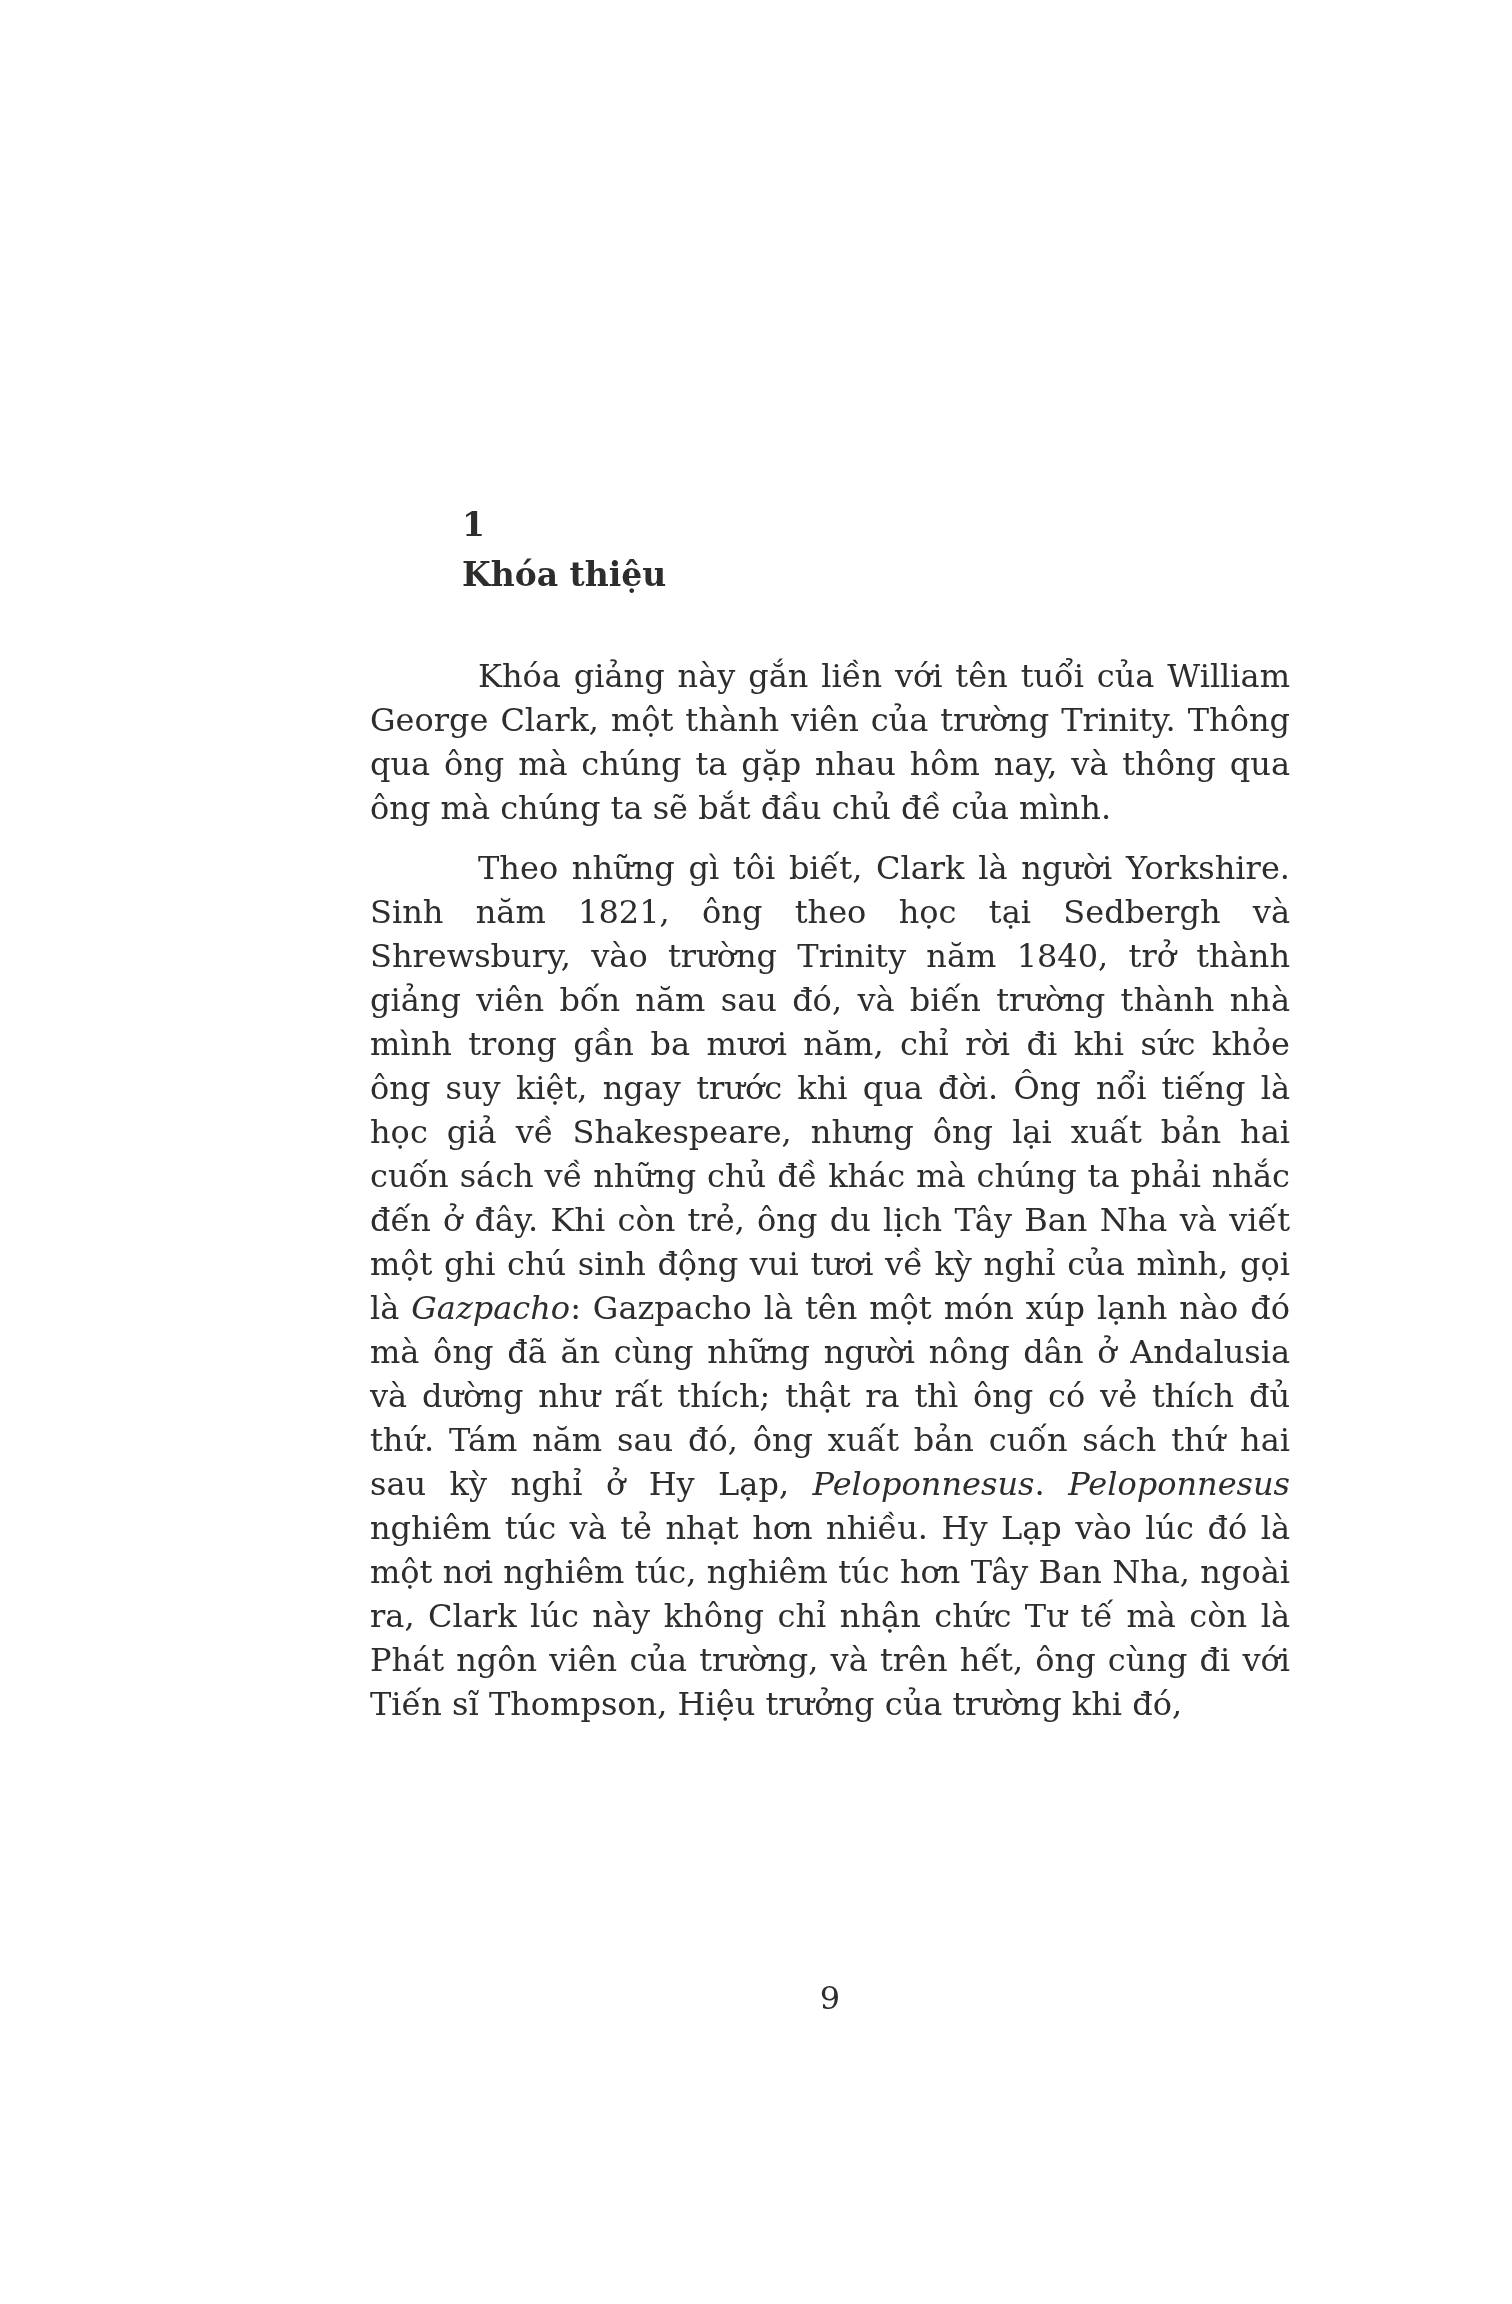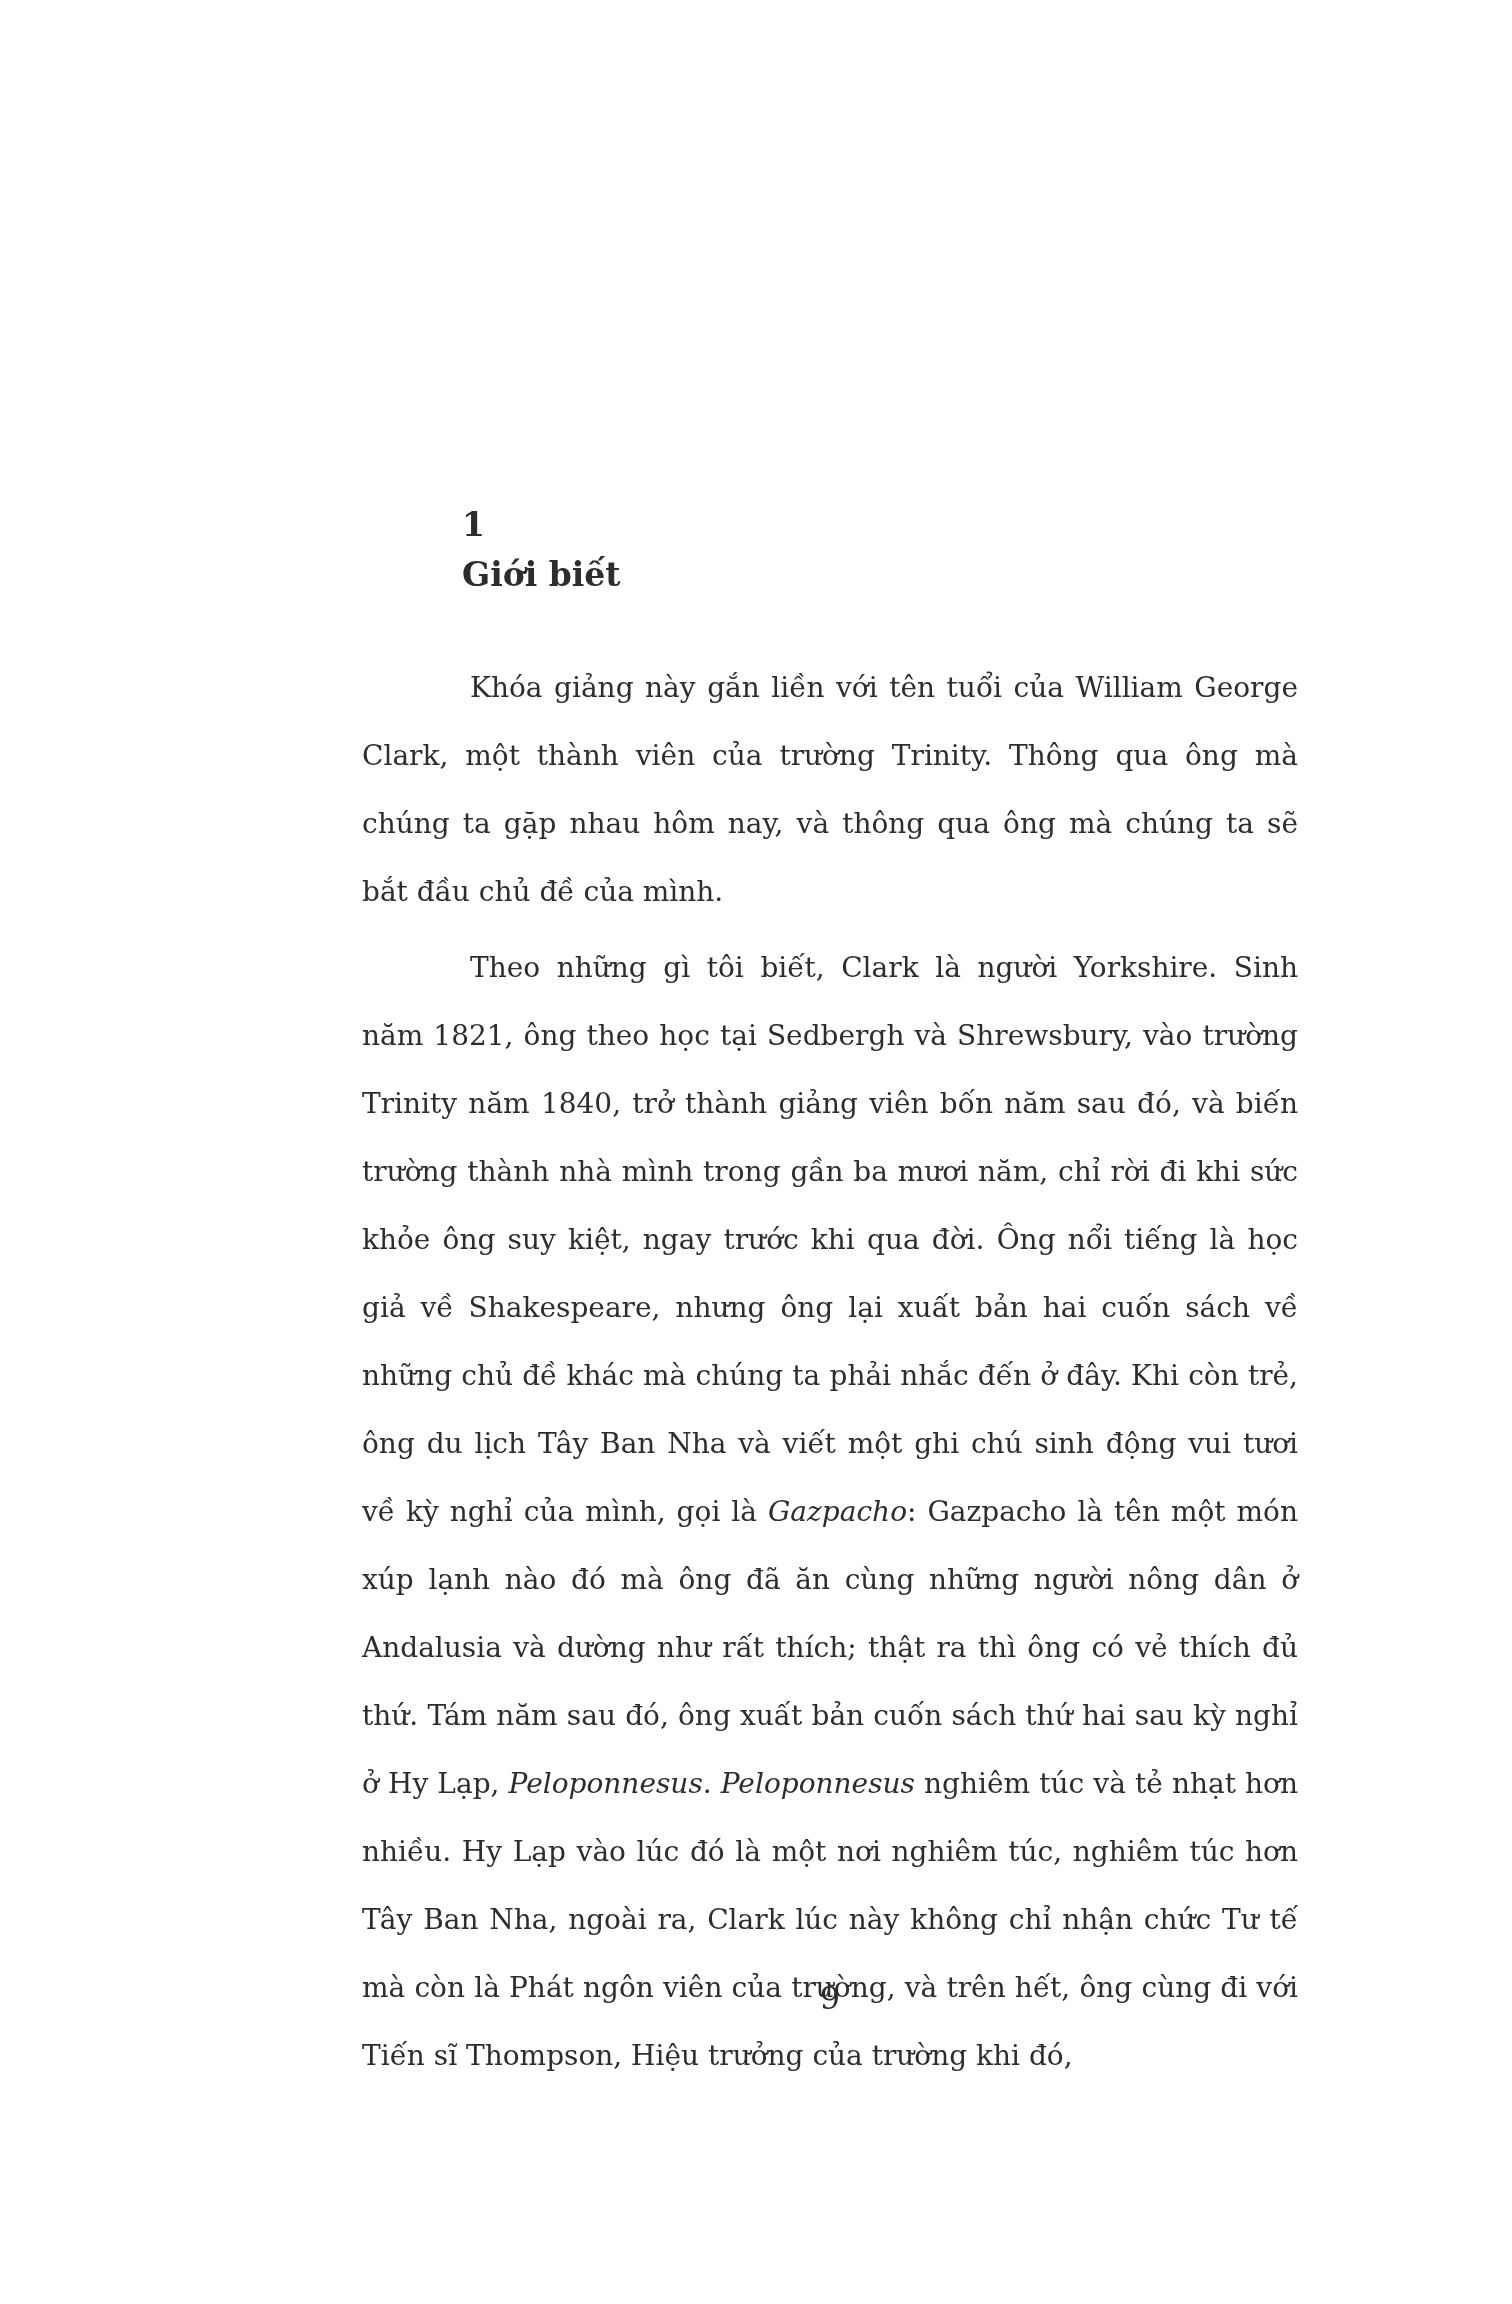--- a/index.html
+++ b/index.html
@@ -29,23 +29,23 @@
       font-weight: bold;
       font-size: 33px;
       line-height: 50px;
     }
     .chapter-title {
       font-weight: bold;
       font-size: 33px;
       line-height: 50px;
     }
     .para {
-      margin: 8px;
-      font-size: 28px;
-      line-height: 68px;
+      margin: 16px;
+      font-size: 32px;
+      line-height: 44px;
       text-align: justify;
       text-justify: inter-word;
       text-indent: 108px;
     }
     .it {
     }
     .page-number {
       position: absolute;
       left: 354px;
       top: 1978px;
@@ -57,21 +57,21 @@
     }
   </style>
 </head>
 <body>
 
 <div class="page">
   <div class="text-block">
 
     <div class="chapter-heading">
       <div class="chapter-number">1</div>
-      <div class="chapter-title">Giới biết</div>
+      <div class="chapter-title">Khóa thiệu</div>
     </div>
 
     <p class="para"><span>Khóa giảng này gắn liền với tên tuổi của William George Clark, một thành viên của trường Trinity. Thông qua ông mà chúng ta gặp nhau hôm nay, và thông qua ông mà chúng ta sẽ bắt đầu chủ đề của mình.</span></p>
 
     <p class="para"><span>Theo những gì tôi biết, Clark là người Yorkshire. Sinh năm 1821, ông theo học tại Sedbergh và Shrewsbury, vào trường Trinity năm 1840, trở thành giảng viên bốn năm sau đó, và biến trường thành nhà mình trong gần ba mươi năm, chỉ rời đi khi sức khỏe ông suy kiệt, ngay trước khi qua đời. Ông nổi tiếng là học giả về Shakespeare, nhưng ông lại xuất bản hai cuốn sách về những chủ đề khác mà chúng ta phải nhắc đến ở đây. Khi còn trẻ, ông du lịch Tây Ban Nha và viết một ghi chú sinh động vui tươi về kỳ nghỉ của mình, gọi là </span><em class="it">Gazpacho</em><span>: Gazpacho là tên một món xúp lạnh nào đó mà ông đã ăn cùng những người nông dân ở Andalusia và dường như rất thích; thật ra thì ông có vẻ thích đủ thứ. Tám năm sau đó, ông xuất bản cuốn sách thứ hai sau kỳ nghỉ ở Hy Lạp, </span><em class="it">Peloponnesus</em><span>. </span><em class="it">Peloponnesus</em><span> nghiêm túc và tẻ nhạt hơn nhiều. Hy Lạp vào lúc đó là một nơi nghiêm túc, nghiêm túc hơn Tây Ban Nha, ngoài ra, Clark lúc này không chỉ nhận chức Tư tế mà còn là Phát ngôn viên của trường, và trên hết, ông cùng đi với Tiến sĩ Thompson, Hiệu trưởng của trường khi đó,</span></p>
 
   </div>
 
   <div class="page-number">9</div>
 </div>

